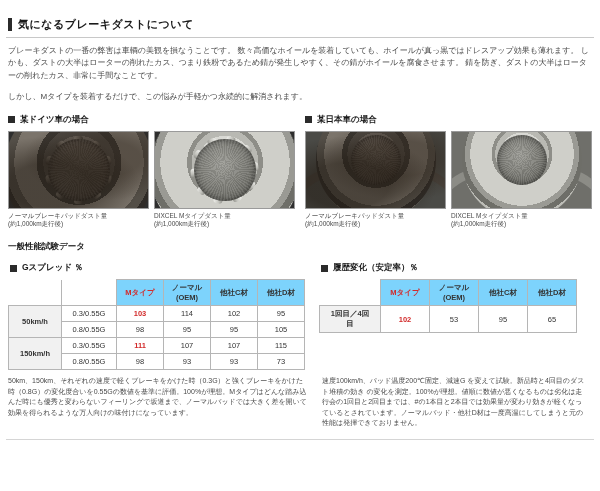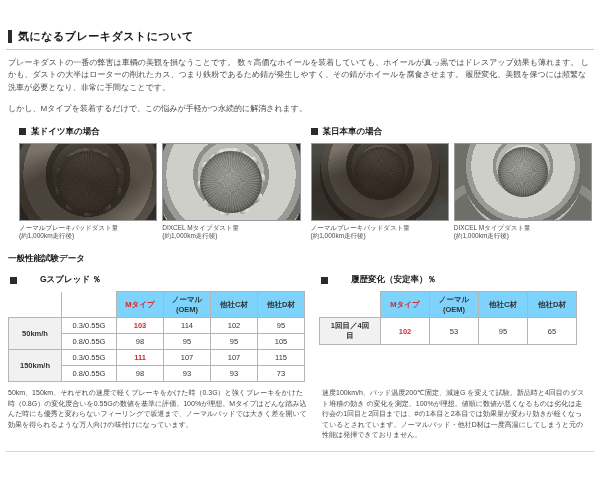--- a/index.html
+++ b/index.html
@@ -11,36 +11,36 @@
     color:#333333;
     overflow:hidden;
   }
   .page{position:relative;width:600px;height:491px;box-sizing:border-box;padding:0 6px;}
 
   
   .sec-head{
     display:flex;align-items:center;
     border-bottom:1px solid #c8c8c8;
     padding:5px 2px 5px 2px;
-    margin-top:24px;
+    margin-top:12px;
   }
   .sec-head .bar{
     width:4px;height:13px;background:#2b2b2b;margin-right:6px;flex:0 0 auto;
   }
   .sec-head .txt{font-size:11px;font-weight:bold;color:#1a1a1a;letter-spacing:0.5px;}
 
   
   .para{
     font-size:8px;line-height:1.55;color:#4a4a4a;margin:7px 2px 0 2px;
   }
   .para.blue{color:#2f6fb5;}
   .para.mt{margin-top:9px;}
 
   
-  .photo-row{display:flex;gap:10px;margin:10px 2px 0 13px;}
+  .photo-row{display:flex;gap:10px;margin:10px 2px 0 2px;}
   .photo-group{flex:1 1 0;}
   .grp-head{display:flex;align-items:center;margin-bottom:5px;}
   .grp-head .sq{width:7px;height:7px;background:#2b2b2b;margin-right:5px;}
   .grp-head .t{font-size:8.5px;font-weight:bold;color:#1a1a1a;}
   .pair{display:flex;gap:5px;}
   .cell{flex:1 1 0;}
   .shot{
     width:100%;height:78px;border:1px solid #9a9a9a;box-sizing:border-box;
     position:relative;overflow:hidden;background:#2e2e2e;
   }
@@ -85,21 +85,21 @@
   .arc.d{border-color:#4a443d;}
   .grime{
     position:absolute;left:0;top:0;width:100%;height:100%;
     background:
       radial-gradient(ellipse at 30% 70%, rgba(35,28,20,.55) 0 30%, rgba(35,28,20,0) 65%),
       radial-gradient(ellipse at 70% 35%, rgba(45,35,25,.45) 0 25%, rgba(45,35,25,0) 60%);
   }
 
   
   .sub{font-size:8.5px;font-weight:bold;color:#1a1a1a;margin:12px 2px 0 2px;}
-  .sub-mark{display:flex;align-items:center;margin:9px 2px 5px 2px;gap:18px;}
+  .sub-mark{display:flex;align-items:center;margin:9px 2px 5px 2px;}
   .sub-mark .sq{width:7px;height:7px;background:#2b2b2b;margin-right:5px;}
   .sub-mark .t{font-size:8.5px;font-weight:bold;color:#1a1a1a;}
 
   
   .tables{display:flex;gap:14px;margin:0 2px;align-items:flex-start;}
   .tbl-wrap{flex:0 0 auto;}
   table{border-collapse:collapse;font-size:7.5px;color:#333;}
   th,td{border:1px solid #b5b5b5;text-align:center;padding:3px 4px;background:#ffffff;}
   thead th{background:#7dd3fc;font-weight:bold;height:11px;}
   thead th.blank{background:#ffffff;border-left:none;border-top:none;}
@@ -123,21 +123,21 @@
 </head>
 <body>
 
 <div class="page">
 
   <div class="sec-head">
     <div class="bar"></div>
     <div class="txt">気になるブレーキダストについて</div>
   </div>
 
-  <div class="para">ブレーキダストの一番の弊害は車輌の美観を損なうことです。 数々高価なホイールを装着していても、ホイールが真っ黒ではドレスアップ効果も薄れます。 しかも、ダストの大半はローターの削れたカス、つまり鉄粉であるため錆が発生しやすく、その錆がホイールを腐食させます。 履歴変化、美観を保つには頻繁な洗車が必要となり、非常に手間なことです。</div>
+  <div class="para">ブレーキダストの一番の弊害は車輌の美観を損なうことです。 数々高価なホイールを装着していても、ホイールが真っ黒ではドレスアップ効果も薄れます。 しかも、ダストの大半はローターの削れたカス、つまり鉄粉であるため錆が発生しやすく、その錆がホイールを腐食させます。 錆を防ぎ、ダストの大半はローターの削れたカス、非常に手間なことです。</div>
   <div class="para mt">しかし、Mタイプを装着するだけで、この悩みが手軽かつ永続的に解消されます。</div>
 
   <div class="photo-row">
 
     <div class="photo-group">
       <div class="grp-head">
         <div class="sq"></div>
         <div class="t">某ドイツ車の場合</div>
       </div>
       <div class="pair">

